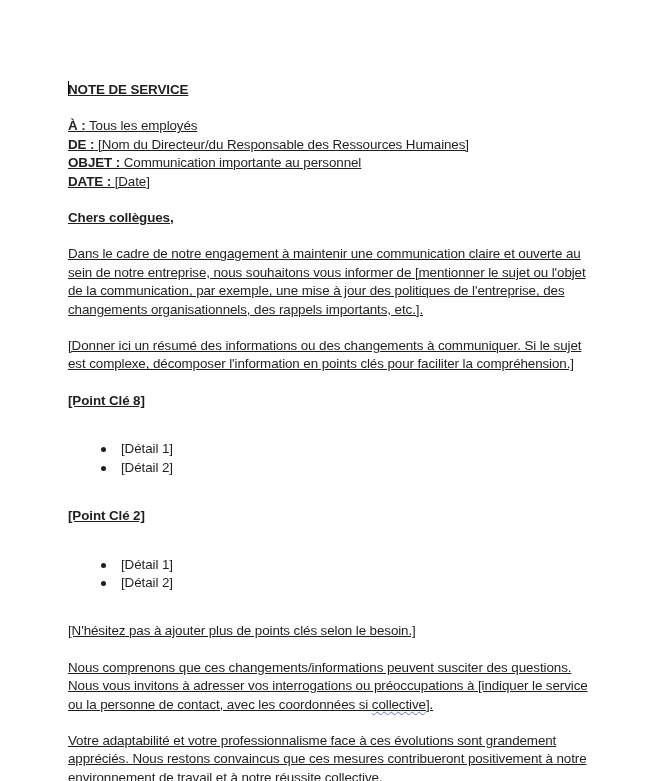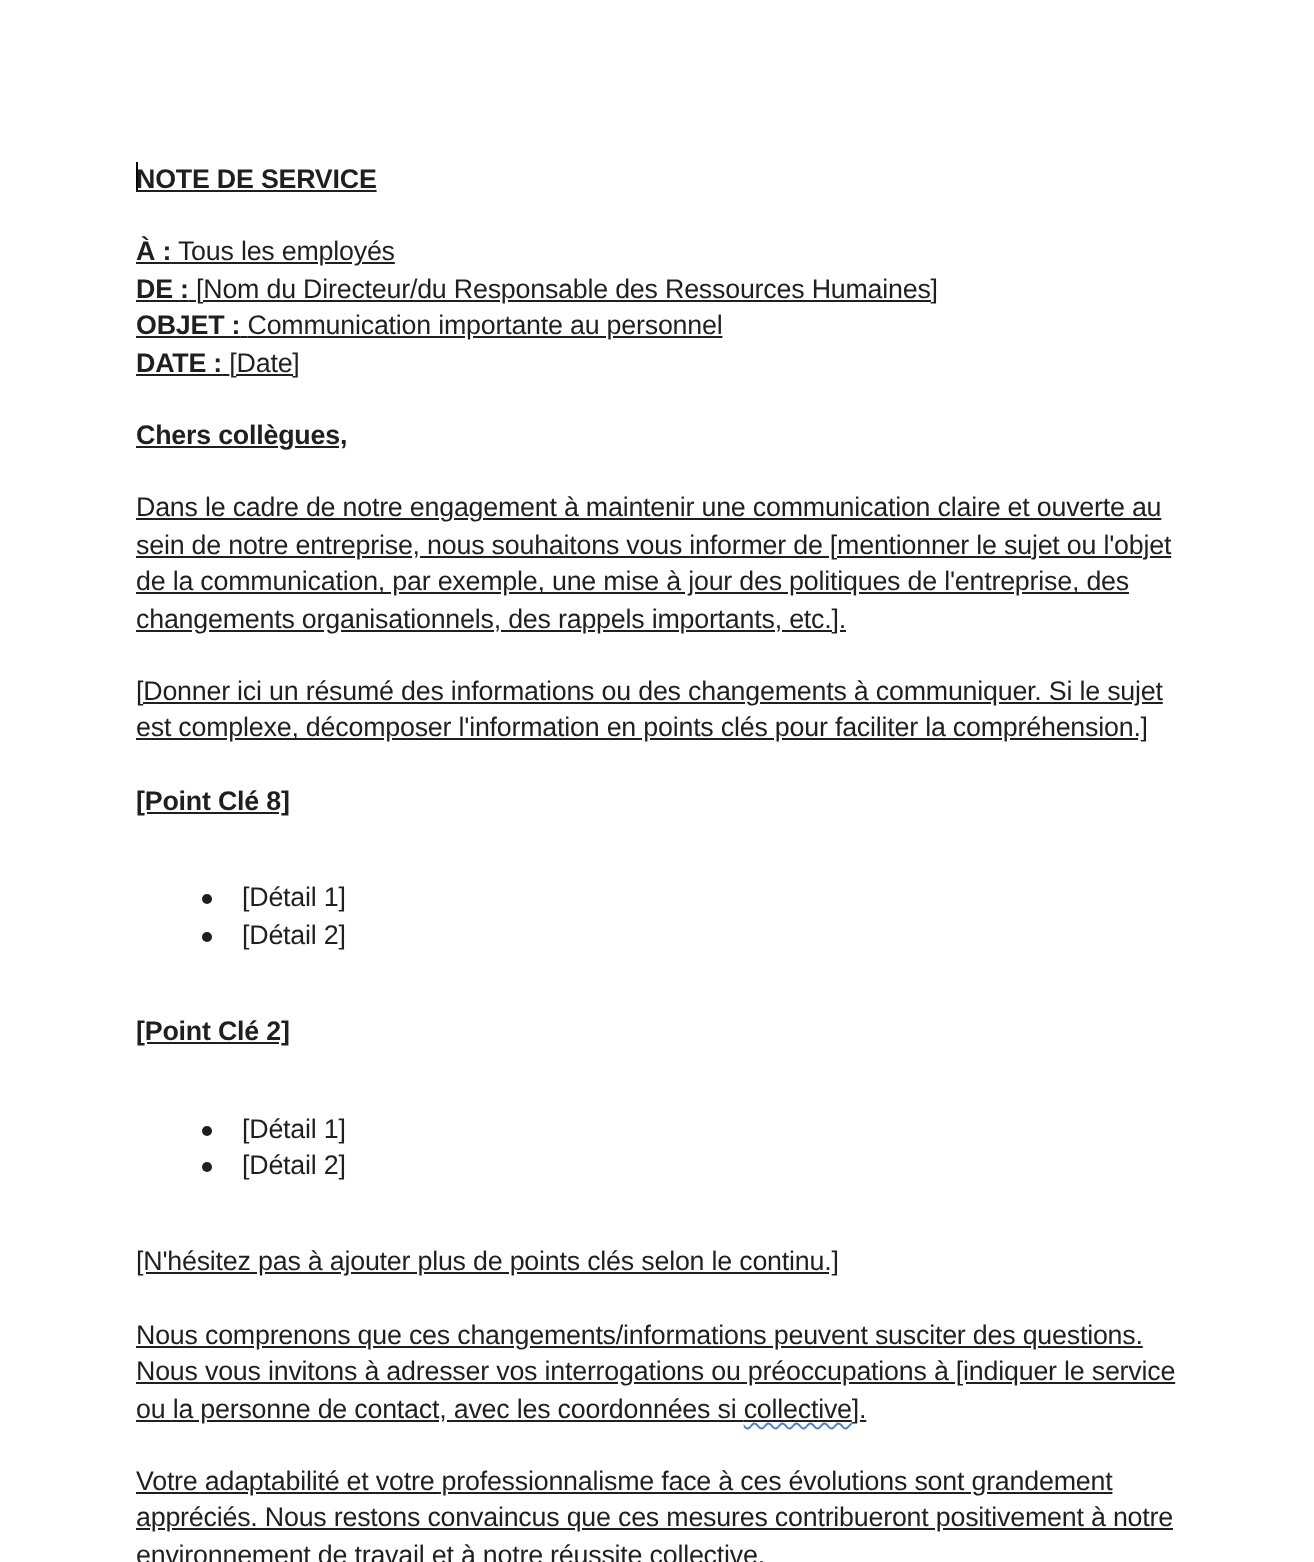--- a/index.html
+++ b/index.html
@@ -79,21 +79,21 @@
     <div class="gap"></div>
 
     <p class="p b">[Point Clé 2]</p>
     <div class="gap"></div>
     <ul class="bullets">
       <li><span class="dot"></span><span>[Détail 1]</span></li>
       <li><span class="dot"></span><span>[Détail 2]</span></li>
     </ul>
     <div class="gap"></div>
 
-    <p class="p">[N'hésitez pas à ajouter plus de points clés selon le continu.]</p>
+    <p class="p">[N'hésitez pas à ajouter plus de points clés selon le besoin.]</p>
     <div class="gap"></div>
 
     <p class="p"><span>Nous comprenons que ces changements/informations peuvent susciter des questions. Nous vous invitons à adresser vos interrogations ou préoccupations à [indiquer le service ou la personne de contact, avec les coordonnées si </span><span class="spell">collective</span><span>].</span></p>
     <div class="gap"></div>
 
     <p class="p">Votre adaptabilité et votre professionnalisme face à ces évolutions sont grandement appréciés. Nous restons convaincus que ces mesures contribueront positivement à notre environnement de travail et à notre réussite collective.</p>
     <div class="gap"></div>
 
   </div>
 </div>

